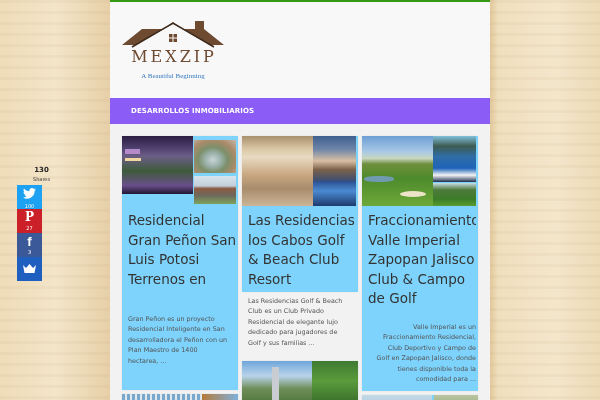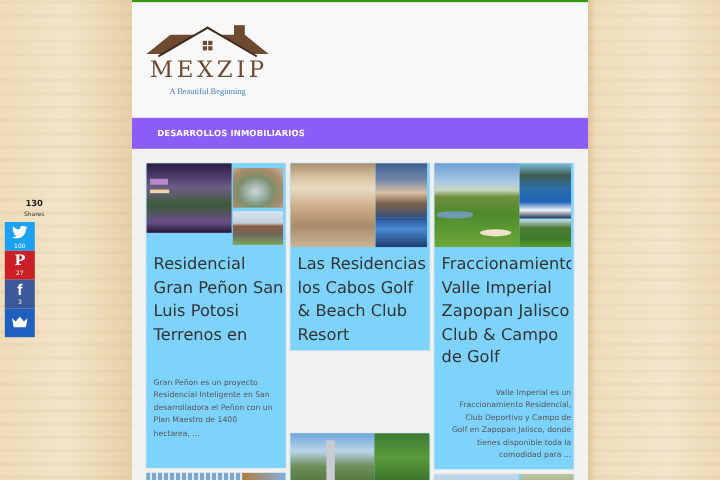--- a/index.html
+++ b/index.html
@@ -25,21 +25,21 @@
   .page {
     position: absolute; left: 110px; top: 0; width: 380px; height: 400px;
     background: #f2f2f2;
     border-top: 2px solid #339a12;
   }
   .header { height: 96px; background: #f8f8f8; position: relative; }
   .logo { position: absolute; left: 12px; top: 18px; width: 102px; height: 62px; }
   .logo svg { display:block; }
   .logo-text {
     position: absolute; left: 2px; top: 27px; width: 100px; text-align: center;
-    font-family: "DejaVu Serif", serif; font-size: 19px; letter-spacing: 3px;
+    font-family: "DejaVu Serif", serif; font-size: 16px; letter-spacing: 3px;
     color: #6e4a31;
   }
   .logo-tag {
     position: absolute; left: 0; top: 52px; width: 102px; text-align: center;
     font-family: "Liberation Serif", serif; font-size: 7px; color: #3a7bbf;
   }
   .nav { height: 26px; background: #8b5cf6; padding-left: 21px; display:flex; align-items:center; }
   .nav-item { color: #ffffff; font-size: 7px; font-weight: bold; letter-spacing: 0.1px; }
   .grid { position: relative; }
   .card {
@@ -49,21 +49,21 @@
   .thumb { position: absolute; left: 0; top: 0; width: 114px; height: 70px; overflow: hidden; }
   .img { position: absolute; }
   .card-title {
     position: absolute; left: 6px; top: 75px; width: 110px;
     font-size: 13.5px; line-height: 19.5px; color: #333333; white-space: nowrap;
   }
   .card-excerpt {
     position: absolute; left: 6px; width: 108px;
     font-size: 6.4px; line-height: 10.4px; color: #555555;
   }
-  .share-bar { position: absolute; left: 4px; top: 166px; width: 49px; }
+  .share-bar { position: absolute; left: 17px; top: 166px; width: 49px; }
   .share-count { text-align: center; font-size: 7px; font-weight: bold; color: #222; }
   .share-label { text-align: center; font-size: 5px; color: #333; margin-top: 2px; margin-bottom: 3px; }
   .share-btn { width: 25px; height: 24px; position: relative; color: #fff; text-align: center; }
   .share-btn .ico { display:block; font-size: 11px; line-height: 15px; padding-top: 1px; font-weight:bold; }
   .share-btn .num { display:block; font-size: 5px; line-height: 6px; }
 </style>
 </head>
 <body>
 
 <div class="wood-plank-l"></div>
@@ -149,20 +149,27 @@
         <div class="img" style="left:0;top:0;width:71px;height:70px;background:linear-gradient(180deg,#a8906e 0,#d9c6a4 18%,#e8dac2 30%,#c9a882 55%,#a88d6c 75%,#cbb497 100%);"></div>
         <div class="img" style="left:71px;top:0;width:43px;height:45px;background:linear-gradient(180deg,#3f5f8f 0,#6f86a8 30%,#d9bfa2 55%,#7a6049 75%,#3c4f74 100%);"></div>
         <div class="img" style="left:71px;top:45px;width:43px;height:25px;background:linear-gradient(180deg,#2b4f8f 0,#4b8ad1 40%,#1e3b6e 100%);"></div>
       </div>
       <div class="card-title">
         <div>Las Residencias</div>
         <div>los Cabos Golf</div>
         <div>&amp; Beach Club</div>
         <div>Resort</div>
       </div>
+      <div class="card-excerpt" style="top:160px;">
+        <div>Las Residencias Golf &amp; Beach</div>
+        <div>Club es un Club Privado</div>
+        <div>Residencial  de elegante lujo</div>
+        <div>dedicado para jugadores de</div>
+        <div>Golf y sus familias ...</div>
+      </div>
     </div>
 
     <div class="card" style="left:252px; top:12px; width:116px; height:255px;">
       <div class="thumb">
         <div class="img" style="left:0;top:0;width:71px;height:70px;background:linear-gradient(180deg,#6d9fd4 0,#a8c8e6 22%,#c8d7c0 32%,#6f8f3e 40%,#4d8a2b 60%,#6ea83a 100%);">
           <div style="position:absolute;left:38px;top:55px;width:26px;height:6px;border-radius:50%;background:#ece3c8;"></div>
           <div style="position:absolute;left:2px;top:40px;width:30px;height:6px;border-radius:40%;background:#6f9ab0;"></div>
         </div>
         <div class="img" style="left:71px;top:0;width:43px;height:46px;background:linear-gradient(180deg,#7fc0da 0,#3e5b52 22%,#2f6ea8 45%,#1e63b8 70%,#f4f4f4 85%,#1e2f4e 100%);"></div>
         <div class="img" style="left:71px;top:47px;width:43px;height:23px;background:linear-gradient(180deg,#c6dde6 0,#4d7a3a 30%,#3b7d27 70%,#5a9b32 100%);"></div>

